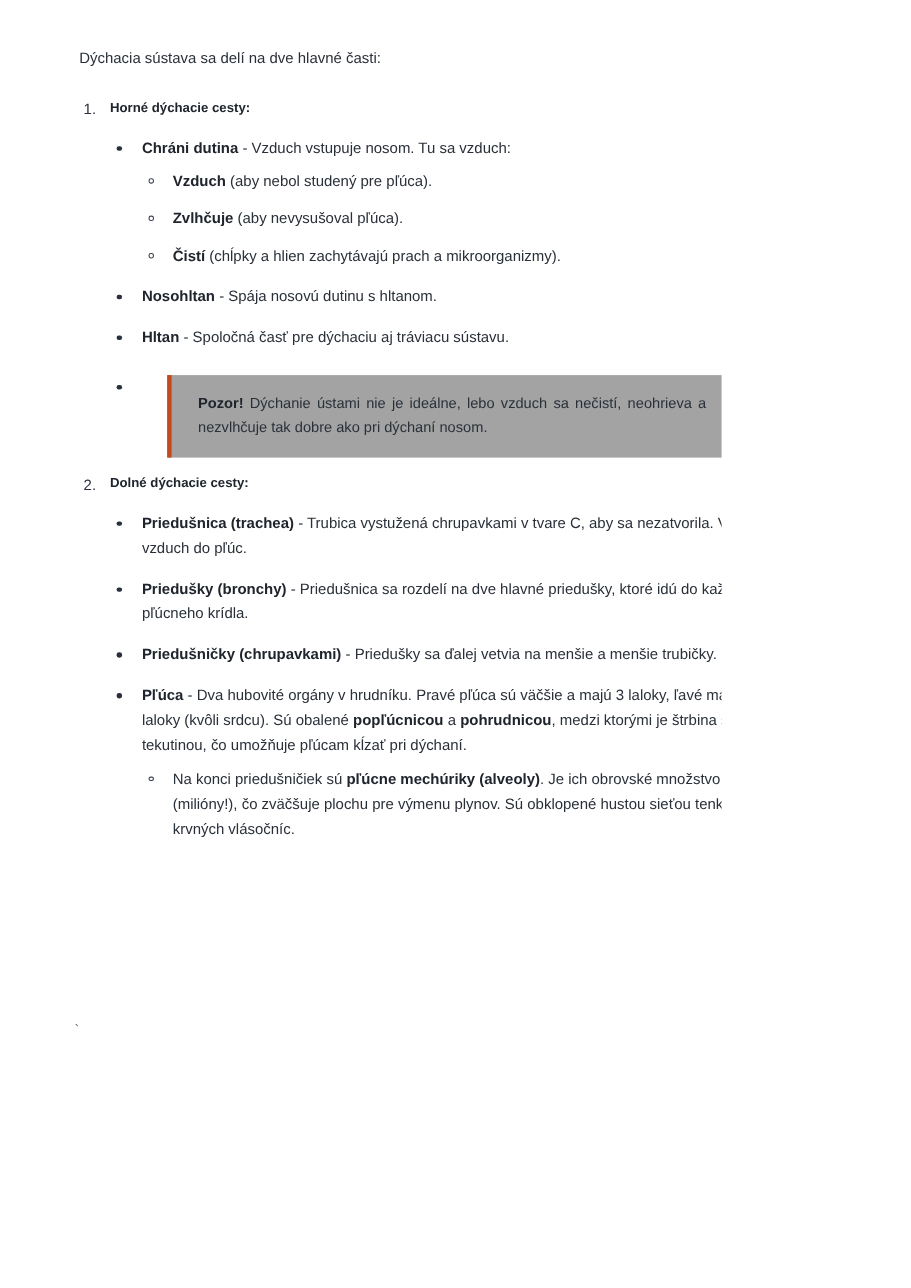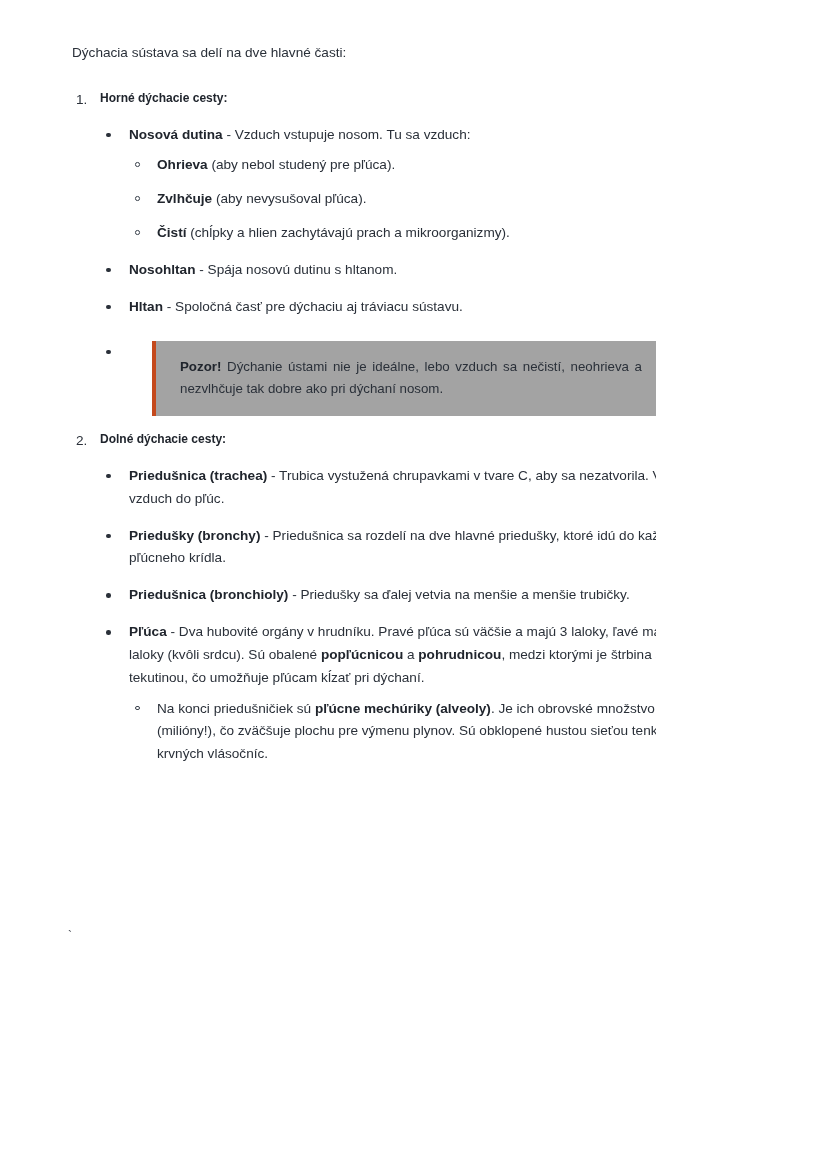--- a/index.html
+++ b/index.html
@@ -190,26 +190,26 @@
     <ol class="sections">
 
       <li class="section">
         <span class="num">1.</span>
         <div class="section-title">Horné dýchacie cesty:</div>
 
         <ul class="lvl1">
 
           <li>
             <span class="disc"></span>
-            <b>Nosová dutina</b><span> - </span><span>Vzduch vstupuje nosom. Tu sa vzduch:</span>
+            <b>Chráni dutina</b><span> - </span><span>Vzduch vstupuje nosom. Tu sa vzduch:</span>
 
             <ul class="lvl2">
               <li>
                 <span class="circ"></span>
-                <b>Ohrieva</b><span> (aby nebol studený pre pľúca).</span>
+                <b>Vzduch</b><span> (aby nebol studený pre pľúca).</span>
               </li>
               <li>
                 <span class="circ"></span>
                 <b>Zvlhčuje</b><span> (aby nevysušoval pľúca).</span>
               </li>
               <li>
                 <span class="circ"></span>
                 <b>Čistí</b><span> (chĺpky a hlien zachytávajú prach a mikroorganizmy).</span>
               </li>
             </ul>
@@ -247,21 +247,21 @@
             <b>Priedušnica (trachea)</b><span> - </span><span>Trubica vystužená chrupavkami v tvare C, aby sa nezatvorila. Vedie vzduch do pľúc.</span>
           </li>
 
           <li>
             <span class="disc"></span>
             <b>Priedušky (bronchy)</b><span> - </span><span>Priedušnica sa rozdelí na dve hlavné priedušky, ktoré idú do každého pľúcneho krídla.</span>
           </li>
 
           <li>
             <span class="disc"></span>
-            <b>Priedušnica (bronchioly)</b><span> - </span><span>Priedušky sa ďalej vetvia na menšie a menšie trubičky.</span>
+            <b>Priedušničky (chrupavkami)</b><span> - </span><span>Priedušky sa ďalej vetvia na menšie a menšie trubičky.</span>
           </li>
 
           <li>
             <span class="disc"></span>
             <b>Pľúca</b><span> - </span><span>Dva hubovité orgány v hrudníku. Pravé pľúca sú väčšie a majú 3 laloky, ľavé majú 2 laloky (kvôli srdcu). Sú obalené </span><b>popľúcnicou</b><span> a </span><b>pohrudnicou</b><span>, medzi ktorými je štrbina s tekutinou, čo umožňuje pľúcam kĺzať pri dýchaní.</span>
 
             <ul class="lvl2 tight">
               <li>
                 <span class="circ"></span>
                 <span>Na konci priedušničiek sú </span><b>pľúcne mechúriky (alveoly)</b><span>. Je ich obrovské množstvo (milióny!), čo zväčšuje plochu pre výmenu plynov. Sú obklopené hustou sieťou tenkých krvných vlásočníc.</span>

